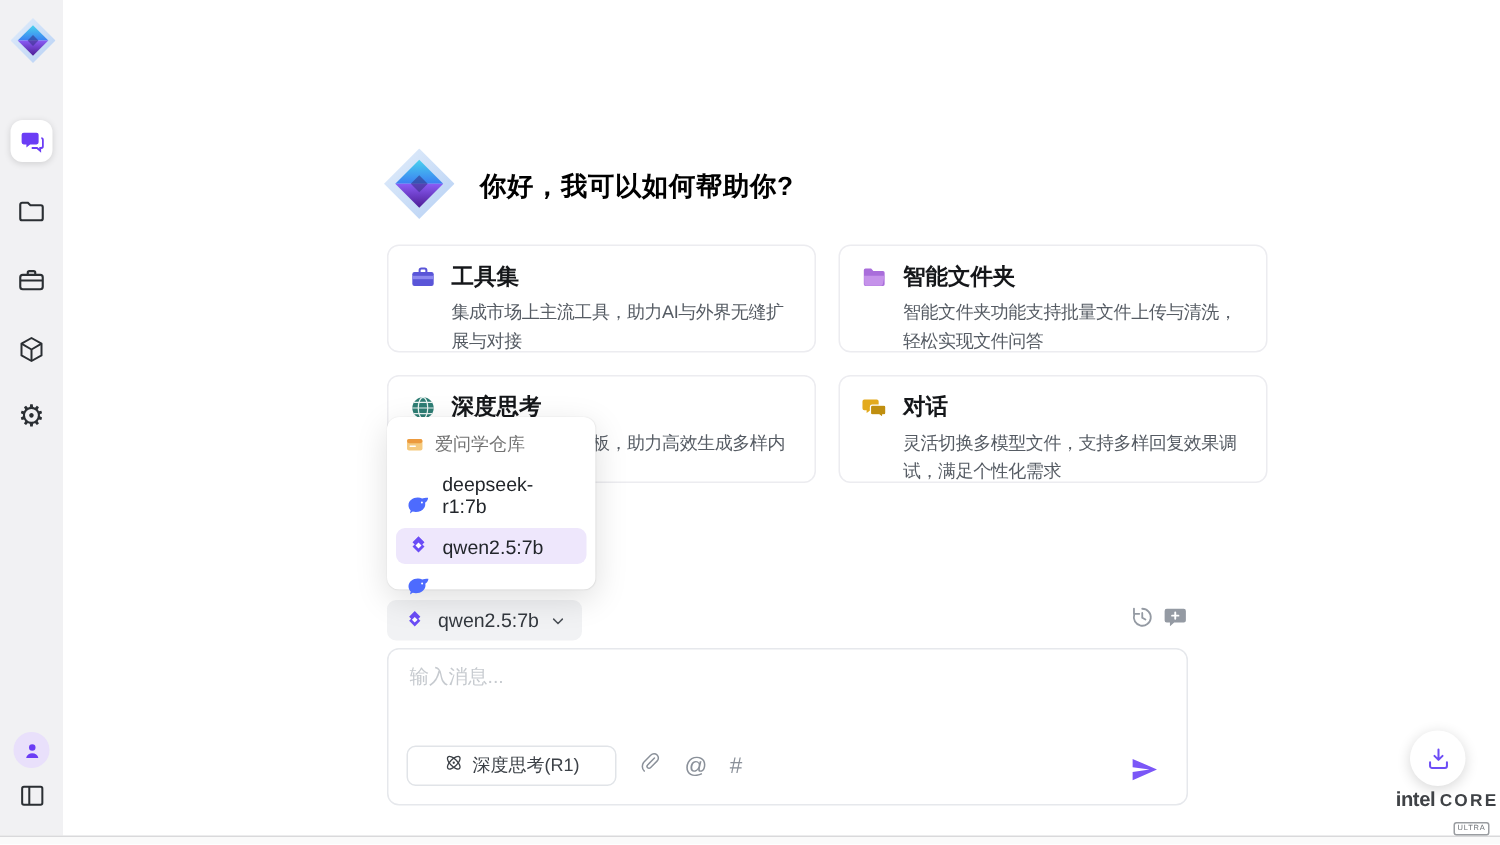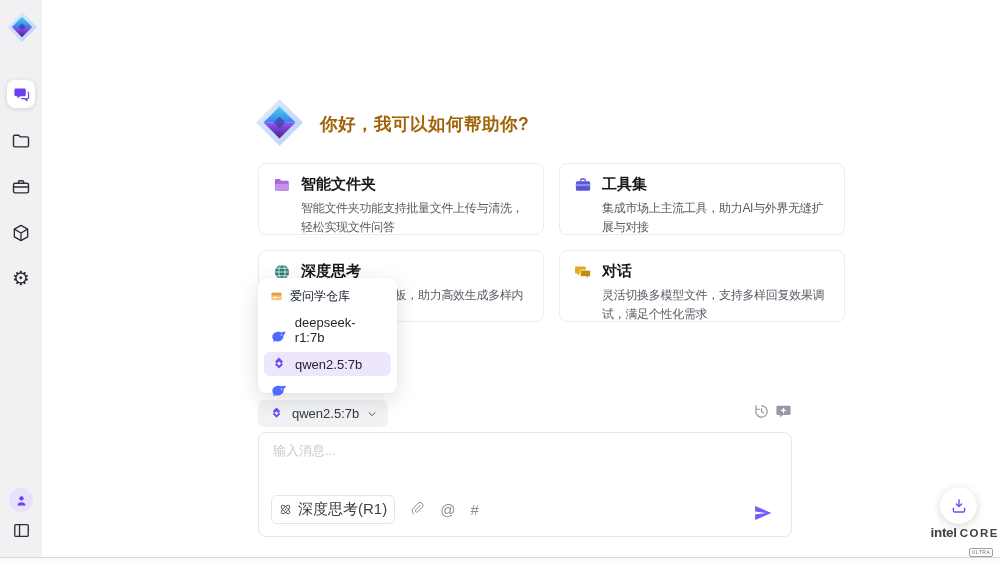--- a/index.html
+++ b/index.html
@@ -20,53 +20,53 @@
   .nav-cube { left:11px; top:223px; width:20px; height:20px; }
   .nav-gear { left:10px; top:267px; width:22px; height:22px; font-size:20px; line-height:22px; color:#2b2f33; }
   .nav-user { left:9px; top:488px; width:24px; height:24px; background:#e9e0fb; border-radius:50%; }
   .nav-panel { left:11px; top:520px; width:20px; height:20px; }
 
   .bottom-edge { left:0; top:557px; width:1000px; height:1px; background:#d9d9db; }
   .bottom-strip { left:0; top:558px; width:1000px; height:5px; background:#fafafa; }
 
   
   .greet-logo { left:256px; top:99px; width:47px; height:47px; }
-  .greet-text { left:320px; top:112px; font-size:17.5px; font-weight:bold; letter-spacing:.5px; color:#a16207; }
+  .greet-text { left:320px; top:112px; font-size:17.5px; font-weight:bold; letter-spacing:.5px; color:#000000; }
 
   
   .cards { left:258px; top:163px; width:534px; display:grid; grid-template-columns:1fr 1fr; gap:15px 15px; }
   .card { height:72px; background:#fff; border:1px solid #ececf0; border-radius:8px; padding:11px 14px; cursor:pointer; }
   .card-row { display:flex; align-items:center; gap:10px; }
   .card-title { font-size:15px; font-weight:bold; color:#15171a; }
   .card-desc { margin:5px 0 0 28px; font-size:12px; line-height:1.55; color:#565c64; letter-spacing:-.3px; width:228px; }
 
   
   .dropdown { left:258px; top:278px; width:139px; height:115px; background:#fff; border-radius:8px;
     box-shadow:0 6px 22px rgba(0,0,0,.13), 0 0 1px rgba(0,0,0,.1); z-index:6; padding:5px 0; }
-  .dd-header { display:flex; align-items:center; gap:7px; padding:5px 12px 3px; font-size:12px; color:#0f172a; }
+  .dd-header { display:flex; align-items:center; gap:7px; padding:5px 12px 3px; font-size:12px; color:#737373; }
   .dd-item { display:flex; align-items:flex-end; gap:8px; margin:3px 6px; padding:4px 7px; border-radius:6px;
     font-size:13px; color:#22262b; cursor:pointer; }
   .dd-item.selected { background:#eee7fc; }
 
   
   .model-btn { left:258px; top:400px; height:27px; display:inline-flex; align-items:center; gap:8px;
     background:#f1f2f4; border-radius:6px; padding:0 11px; font-size:13px; color:#33383e; cursor:pointer; }
   .row-icon { position:absolute; width:17px; height:17px; cursor:pointer; }
   .icon-history { left:753px; top:403px; }
   .icon-newchat { left:775px; top:403px; }
 
   
   .composer { left:258px; top:432px; width:534px; height:105px; background:#fff;
     border:1px solid #e6e8ec; border-radius:8px; }
   .composer textarea { position:absolute; left:14px; top:9px; width:500px; height:42px; border:none; outline:none;
     resize:none; background:transparent; font-family:inherit; font-size:13px; color:#ef4444; }
   .composer textarea::placeholder { color:#c6cacf; }
   .toolbar { position:absolute; left:12px; bottom:12px; display:flex; align-items:center; gap:15px; }
-  .deep-btn { display:inline-flex; align-items:center; gap:6px; border:1px solid #e1e4e8; border-radius:6px;
-    padding:4px 7px; font-size:15px; color:#3c4147; background:#fff; cursor:pointer; }
+  .deep-btn { display:inline-flex; align-items:flex-start; gap:6px; border:1px solid #e1e4e8; border-radius:6px;
+    padding:4px 24px; font-size:12px; color:#3c4147; background:#fff; cursor:pointer; }
   .tool-glyph { font-size:15px; color:#8a9099; cursor:pointer; line-height:17px; }
   .send-btn { position:absolute; right:18px; bottom:13px; width:20px; height:20px; cursor:pointer; }
 
   
   .fab { left:940px; top:487px; width:37px; height:37px; border-radius:50%; background:#fff;
     box-shadow:0 2px 9px rgba(0,0,0,.16); display:flex; align-items:center; justify-content:center; cursor:pointer; }
   .intel { left:921px; top:525px; width:78px; text-align:center; color:#3f4246; }
   .intel-row { display:flex; align-items:baseline; justify-content:flex-end; gap:3px; }
   .intel-name { font-size:13.5px; font-weight:600; letter-spacing:-.3px; }
   .intel-prod { font-size:11.5px; letter-spacing:1.5px; font-weight:700; }
@@ -158,38 +158,38 @@
     <polygon points="50,38 62,50 50,62 38,50" fill="#312e81" opacity=".55"></polygon>
   </svg>
 </div>
 <div class="abs greet-text">你好，我可以如何帮助你?</div>
 
 <div class="abs cards">
 
   <div class="card">
     <div class="card-row">
       <svg class="card-icon" width="18" height="18" viewBox="0 0 24 24">
-        <path d="M2.5 5.5A1.5 1.5 0 0 1 4 4h5l2 2.2h8.5A1.5 1.5 0 0 1 21 7.7V18a1.5 1.5 0 0 1-1.5 1.5H4A1.5 1.5 0 0 1 2.5 18z" fill="#a96ddb"></path>
-        <path d="M2.7 10.5h18.2L19.4 18a1.6 1.6 0 0 1-1.6 1.3H4.6A1.6 1.6 0 0 1 3 18z" fill="#c592ea"></path>
-      </svg>
-      <span class="card-title">智能文件夹</span>
-    </div>
-    <div class="card-desc">智能文件夹功能支持批量文件上传与清洗，轻松实现文件问答</div>
+        <rect x="2.5" y="7" width="19" height="12.5" rx="2" fill="#5a55d8"></rect>
+        <path d="M9 7V5.6A1.6 1.6 0 0 1 10.6 4h2.8A1.6 1.6 0 0 1 15 5.6V7" fill="none" stroke="#5a55d8" stroke-width="1.8"></path>
+        <rect x="2.5" y="10.5" width="19" height="3" fill="#8d89ef"></rect>
+      </svg>
+      <span class="card-title">工具集</span>
+    </div>
+    <div class="card-desc">集成市场上主流工具，助力AI与外界无缝扩展与对接</div>
   </div>
 
   <div class="card">
     <div class="card-row">
       <svg class="card-icon" width="18" height="18" viewBox="0 0 24 24">
-        <rect x="2.5" y="7" width="19" height="12.5" rx="2" fill="#5a55d8"></rect>
-        <path d="M9 7V5.6A1.6 1.6 0 0 1 10.6 4h2.8A1.6 1.6 0 0 1 15 5.6V7" fill="none" stroke="#5a55d8" stroke-width="1.8"></path>
-        <rect x="2.5" y="10.5" width="19" height="3" fill="#8d89ef"></rect>
-      </svg>
-      <span class="card-title">工具集</span>
-    </div>
-    <div class="card-desc">集成市场上主流工具，助力AI与外界无缝扩展与对接</div>
+        <path d="M2.5 5.5A1.5 1.5 0 0 1 4 4h5l2 2.2h8.5A1.5 1.5 0 0 1 21 7.7V18a1.5 1.5 0 0 1-1.5 1.5H4A1.5 1.5 0 0 1 2.5 18z" fill="#a96ddb"></path>
+        <path d="M2.7 10.5h18.2L19.4 18a1.6 1.6 0 0 1-1.6 1.3H4.6A1.6 1.6 0 0 1 3 18z" fill="#c592ea"></path>
+      </svg>
+      <span class="card-title">智能文件夹</span>
+    </div>
+    <div class="card-desc">智能文件夹功能支持批量文件上传与清洗，轻松实现文件问答</div>
   </div>
 
   <div class="card">
     <div class="card-row">
       <svg class="card-icon" width="18" height="18" viewBox="0 0 24 24">
         <circle cx="12" cy="12" r="9.5" fill="#2e7d74"></circle>
         <ellipse cx="12" cy="12" rx="4.2" ry="9.5" fill="none" stroke="#eaf4f2" stroke-width="1.1"></ellipse>
         <path d="M2.5 12h19M4 7h16M4 17h16" stroke="#eaf4f2" stroke-width="1.1"></path>
       </svg>
       <span class="card-title">深度思考</span>

